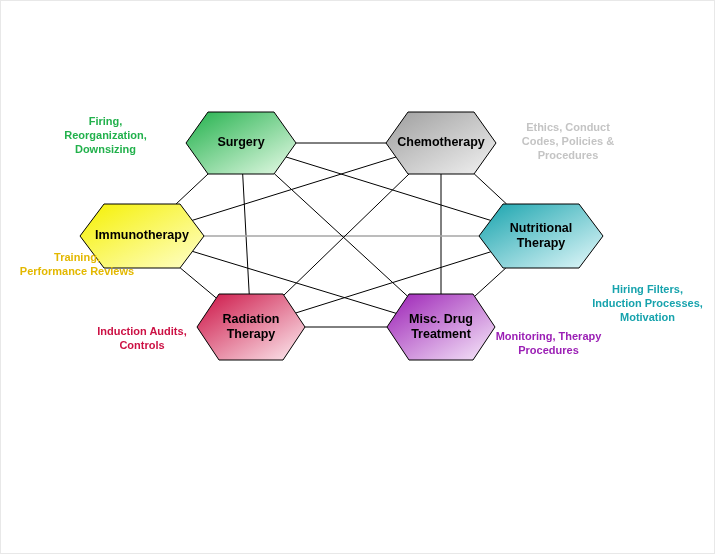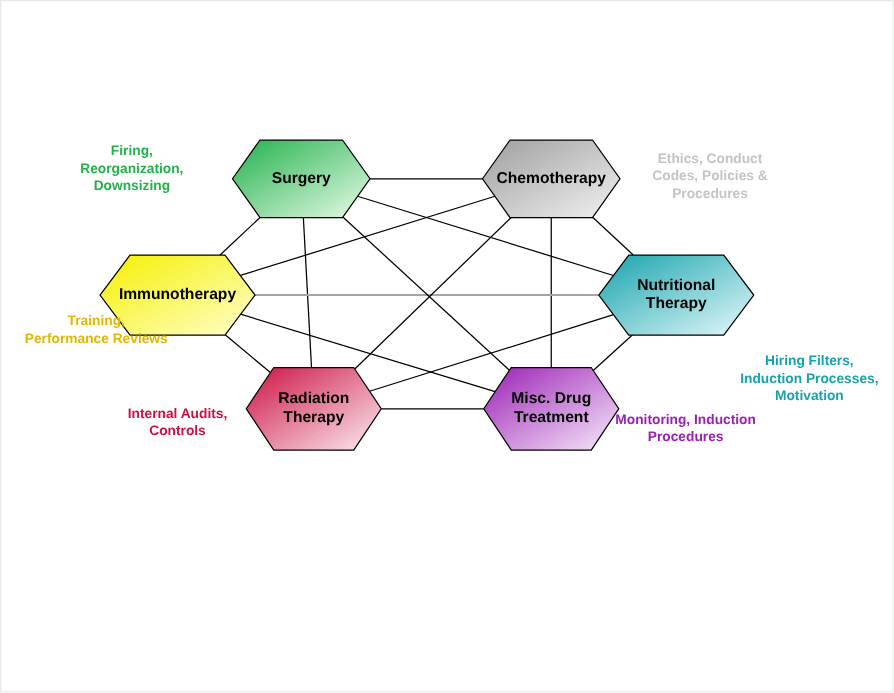--- a/index.html
+++ b/index.html
@@ -141,18 +141,18 @@
 Reorganization,
 Downsizing</div>
       <div class="annot" style="left: 503px; top: 119px; width: 128px; color: rgb(196, 196, 196); ">Ethics, Conduct
 Codes, Policies &amp;
 Procedures</div>
       <div class="annot" style="left: 0px; top: 249px; width: 152px; color: rgb(227, 184, 0); ">Training,
 Performance Reviews</div>
       <div class="annot" style="left: 578px; top: 245px; width: 137px; color: rgb(23, 163, 173); text-align: center; margin-top: 36px;">Hiring Filters,
 Induction Processes,
 Motivation</div>
-      <div class="annot" style="left: 78px; top: 323px; width: 126px; color: rgb(204, 17, 68); text-align: center;">Internal Audits,
+      <div class="annot" style="left: 78px; top: 323px; width: 126px; color: rgb(204, 17, 68); text-align: center;">Induction Audits,
 Controls</div>
-      <div class="annot" style="left: 481px; top: 328px; width: 133px; color: rgb(155, 31, 181); text-align: center;">Monitoring, Induction
+      <div class="annot" style="left: 481px; top: 328px; width: 133px; color: rgb(155, 31, 181); text-align: center;">Monitoring, Therapy
 Procedures</div>
     </div>
 </div>
 
 </body></html>

